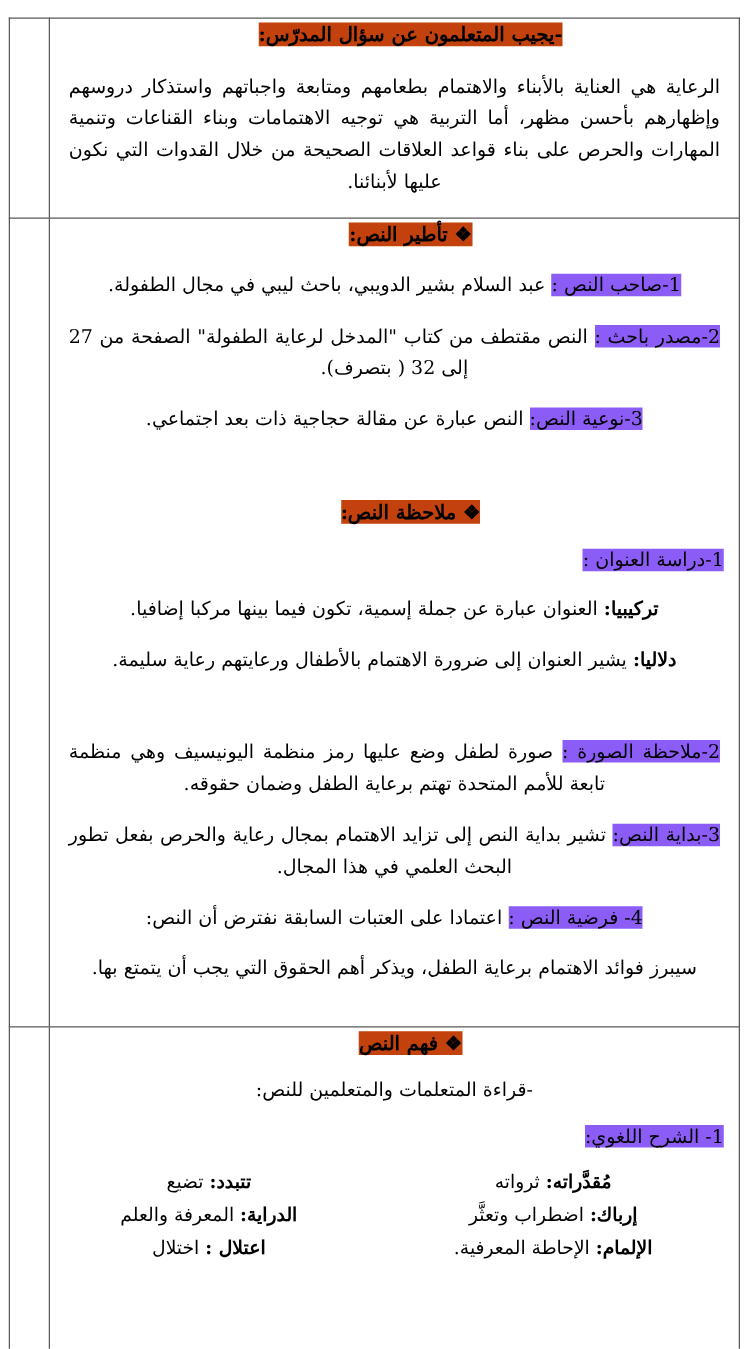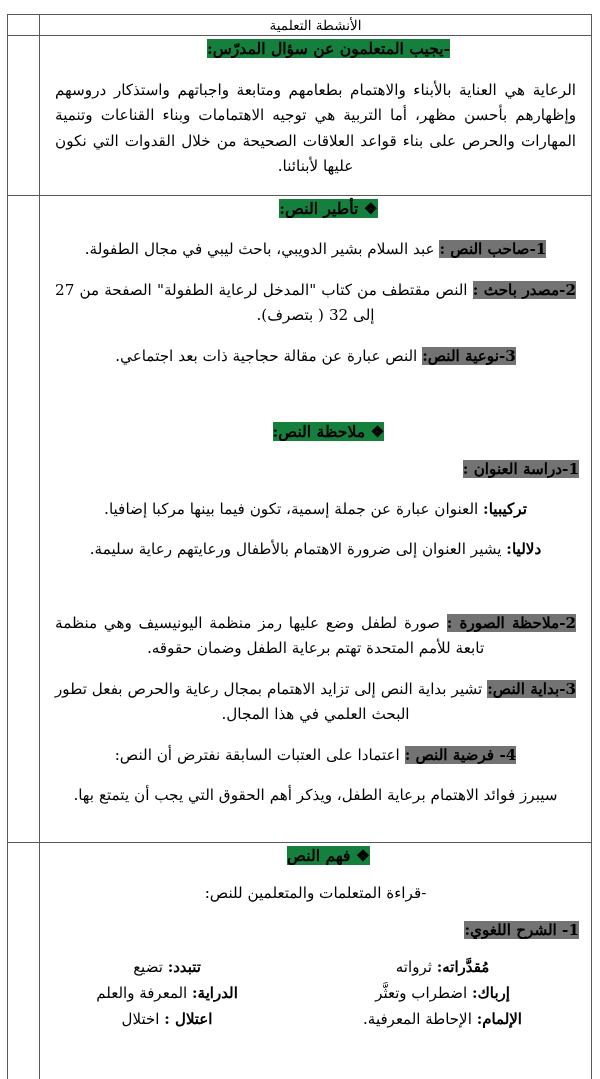--- a/index.html
+++ b/index.html
@@ -58,22 +58,22 @@
     line-height:1.68;
     font-family:"DejaVu Serif","Liberation Serif",serif;
     text-align:justify;
     text-align-last:center;
     margin:15px;
   }
   .right{text-align:right;text-align-last:right;}
   .center{text-align:center;text-align-last:center;}
 
   
-  .hl-y{background:#15803d;font-weight:bold;margin-left:26px;}
-  .hl-c{background:#737373;font-weight:bold;}
+  .hl-y{background:#c2410c;font-weight:bold;margin-left:26px;}
+  .hl-c{background:#8b5cf6;font-weight:normal;}
   .b{font-weight:bold;}
 
   
   .heading-line{
     text-align:center;
     font-size:15.6px;
     line-height:1.7;
     font-family:"DejaVu Serif","Liberation Serif",serif;
     margin:0;
   }
@@ -101,26 +101,20 @@
   .vocab td.col-left{width:54%;text-align:center;}
 </style>
 </head>
 <body>
 
 <div class="page">
 
   <table class="doc-table">
 
     <tbody>
-        <tr>
-      <td class="main-col hdr-cell">
-        <div class="hdr-title">الأنشطة التعلمية</div>
-      </td>
-      <td class="side-col"></td>
-    </tr>
 
     <tr>
       <td class="main-col cell-body">
         <div class="heading-line" style="text-align:center;">
           <span class="hl-y">-يجيب المتعلمون عن سؤال المدرّس:</span>
         </div>
         <p class="para">الرعاية هي العناية بالأبناء والاهتمام بطعامهم ومتابعة واجباتهم واستذكار دروسهم وإظهارهم بأحسن مظهر، أما التربية هي توجيه الاهتمامات وبناء القناعات وتنمية المهارات والحرص على بناء قواعد العلاقات الصحيحة من خلال القدوات التي نكون عليها لأبنائنا.</p>
       </td>
       <td class="side-col"></td>
     </tr>

